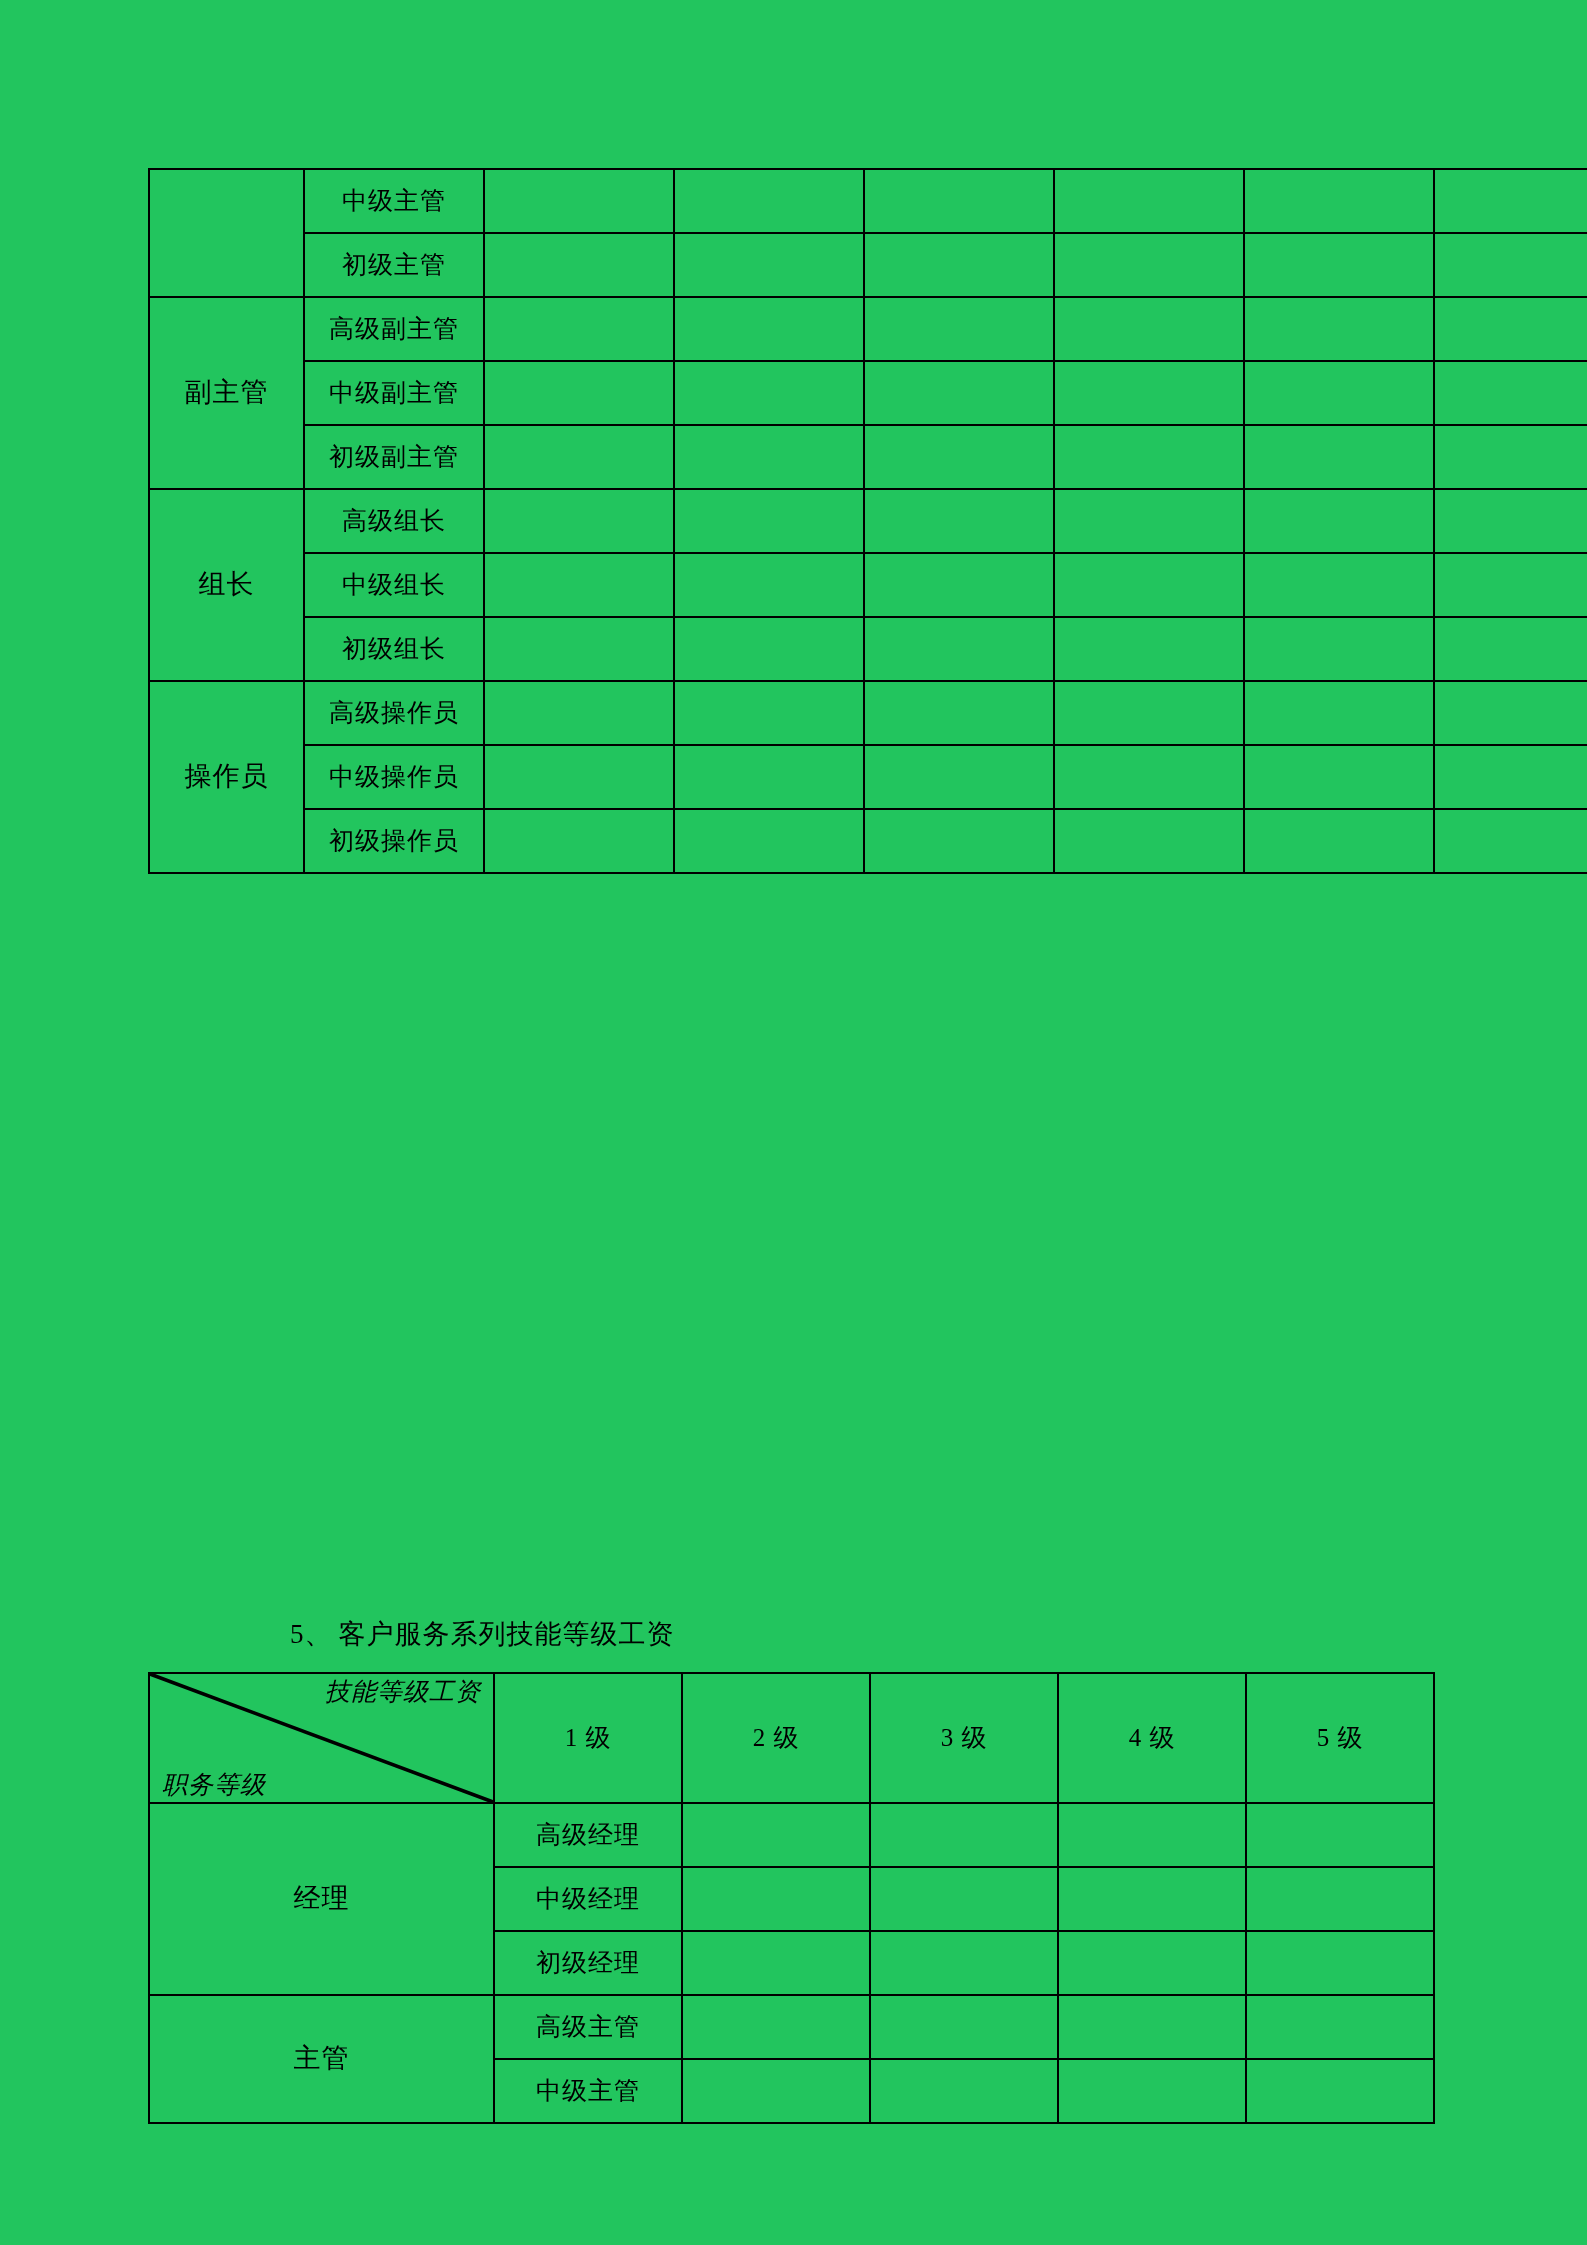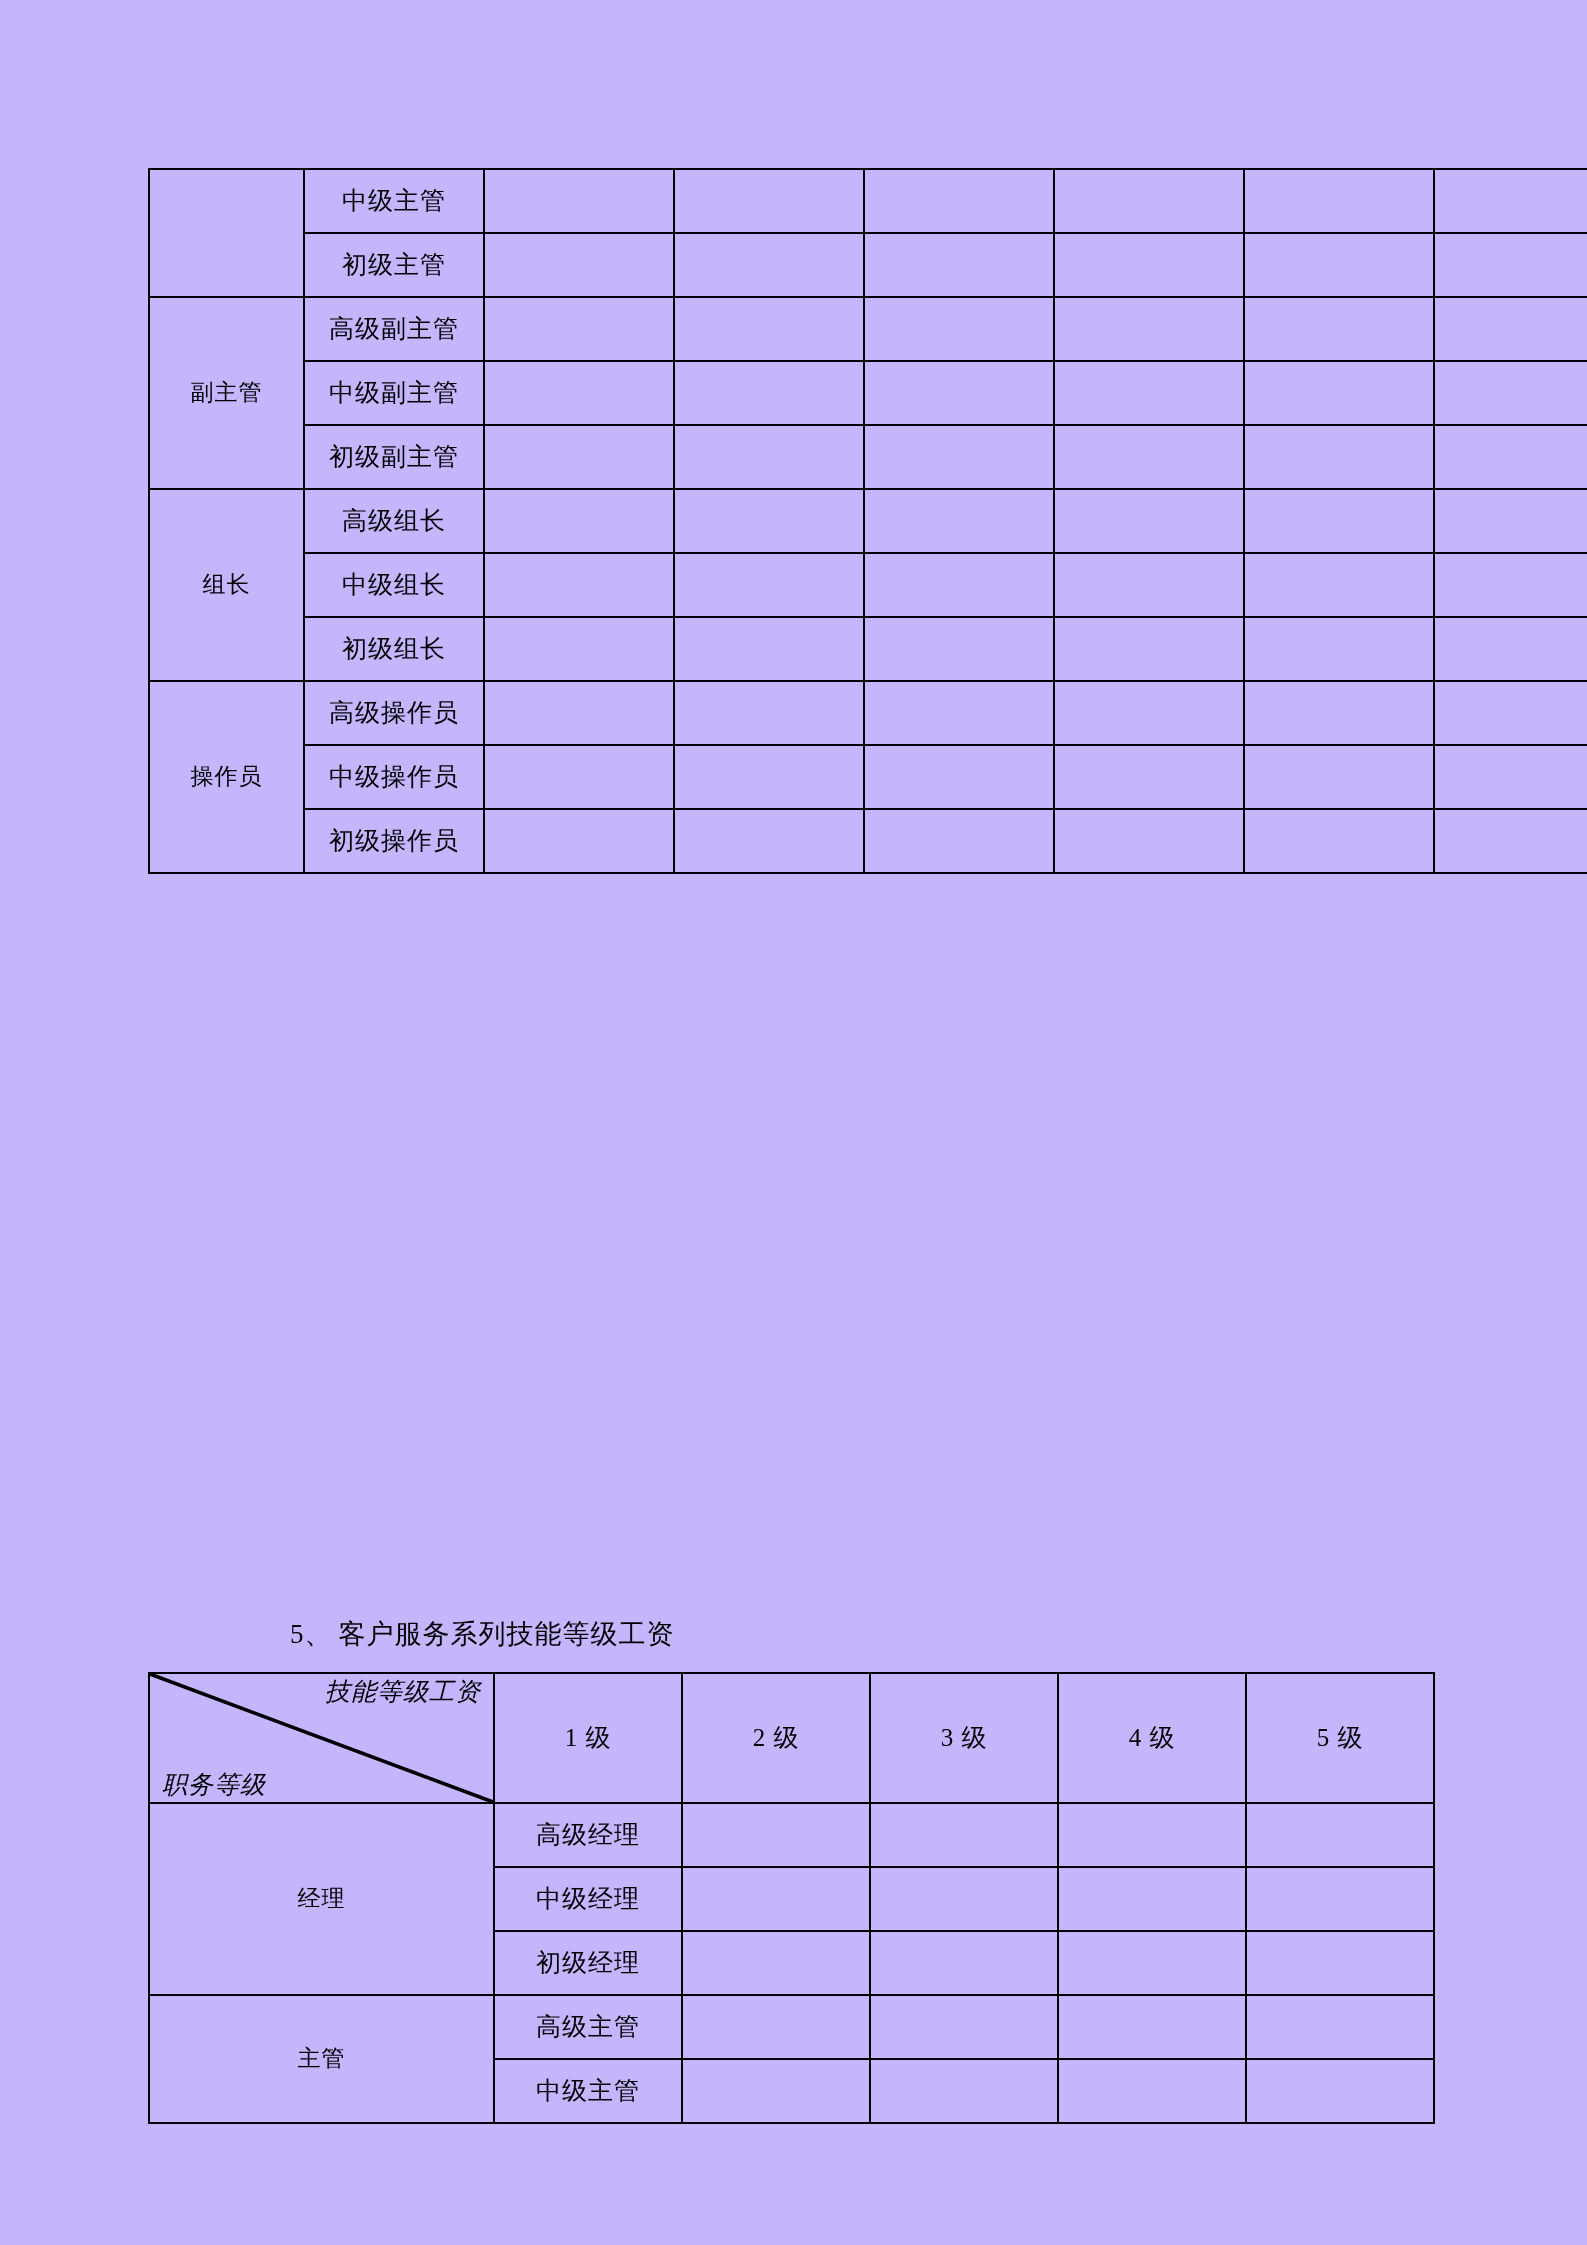--- a/index.html
+++ b/index.html
@@ -12,21 +12,21 @@
     height: 2245px;
     position: relative;
     font-family: "Liberation Serif", "DejaVu Serif", serif;
     color: #000000;
     overflow: hidden;
   }
 
   .page {
     position: absolute;
     inset: 0;
-    background: #c4b5fd;
+    background: #22c55e;
   }
 
   
   .table-one {
     position: absolute;
     left: 148px;
     top: 168px;
     width: 1285px;
     border-collapse: collapse;
     table-layout: fixed;
@@ -51,21 +51,21 @@
     font-family: "Liberation Serif", "DejaVu Serif", serif;
   }
   .col-group  { width: 155px; }
   .col-title  { width: 180px; }
   .col-val    { width: 190px; }
 
   .t2-col-head  { width: 345px; }
   .t2-col-level { width: 188px; }
 
   
-  td.group-label { font-size: 23px; }
+  td.group-label { font-size: 27px; }
   td.blank-cell  { }
 
   
   .section-heading {
     position: absolute;
     left: 290px;
     top: 1616px;
     font-size: 27px;
     letter-spacing: 1px;
     white-space: nowrap;

